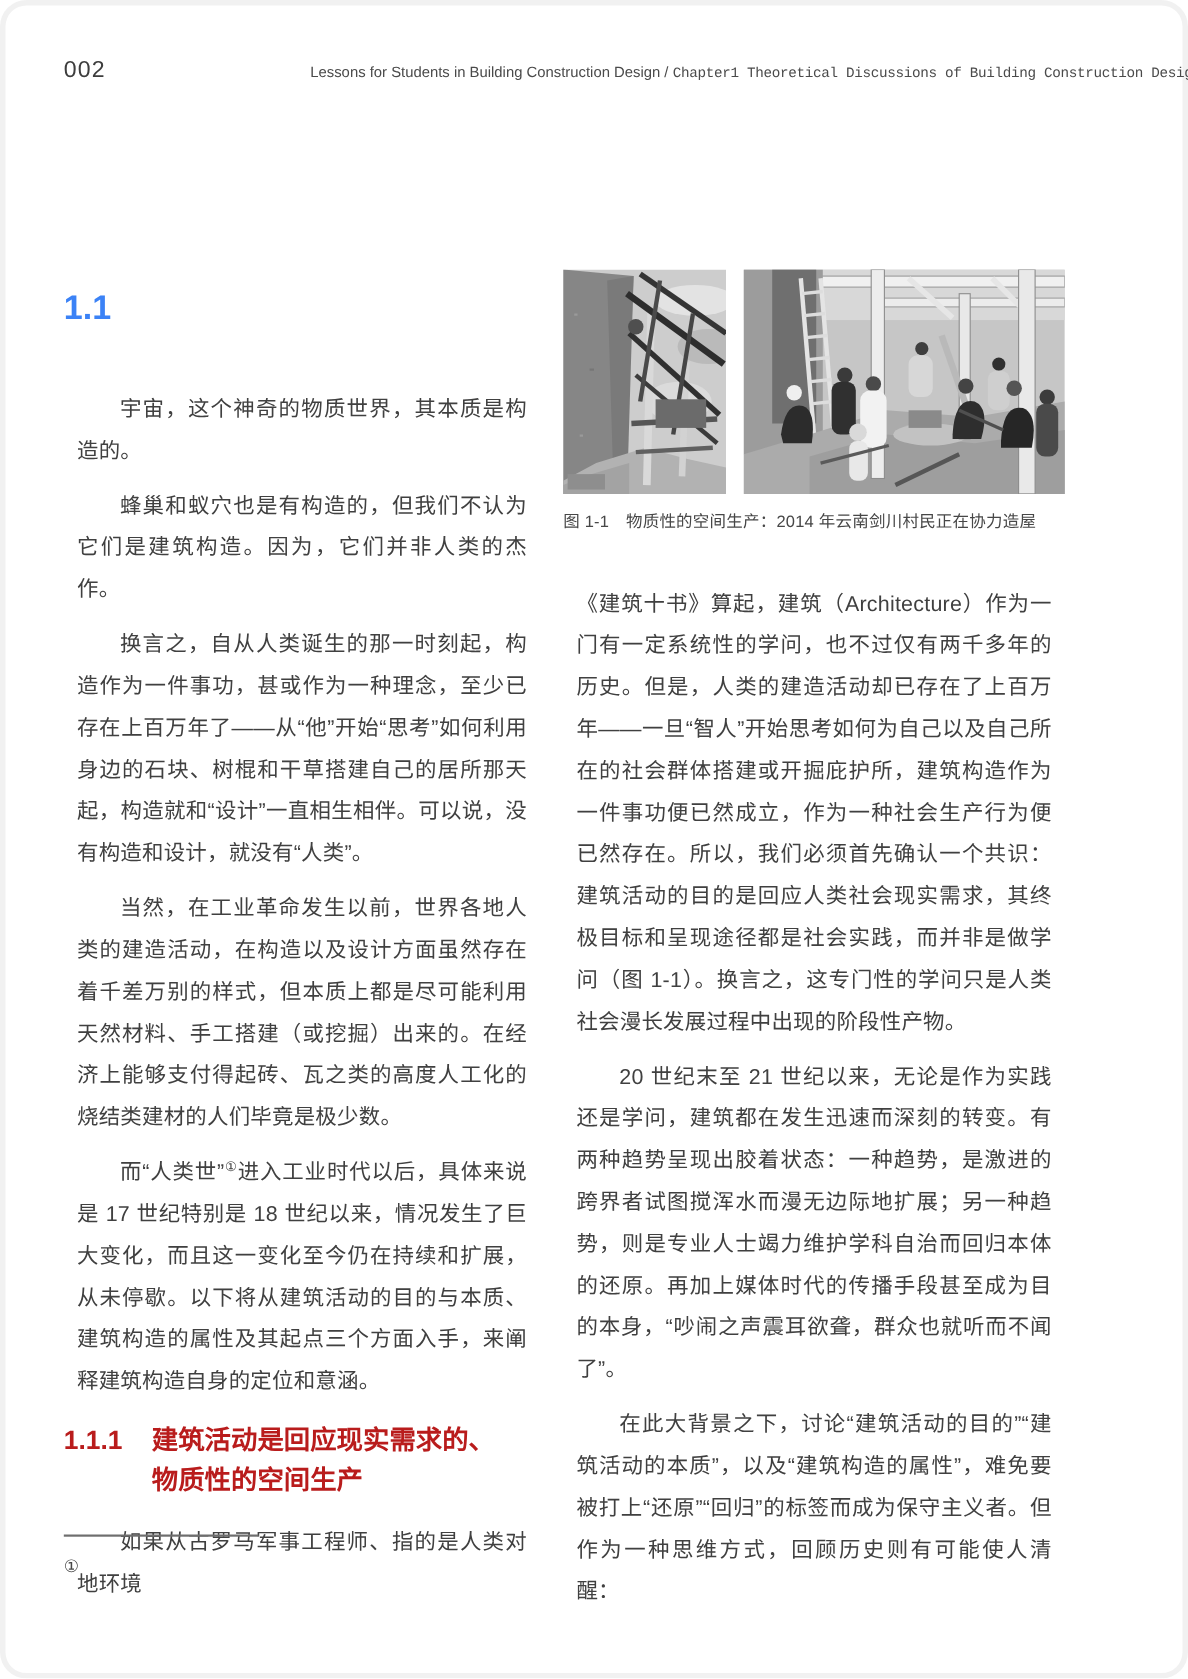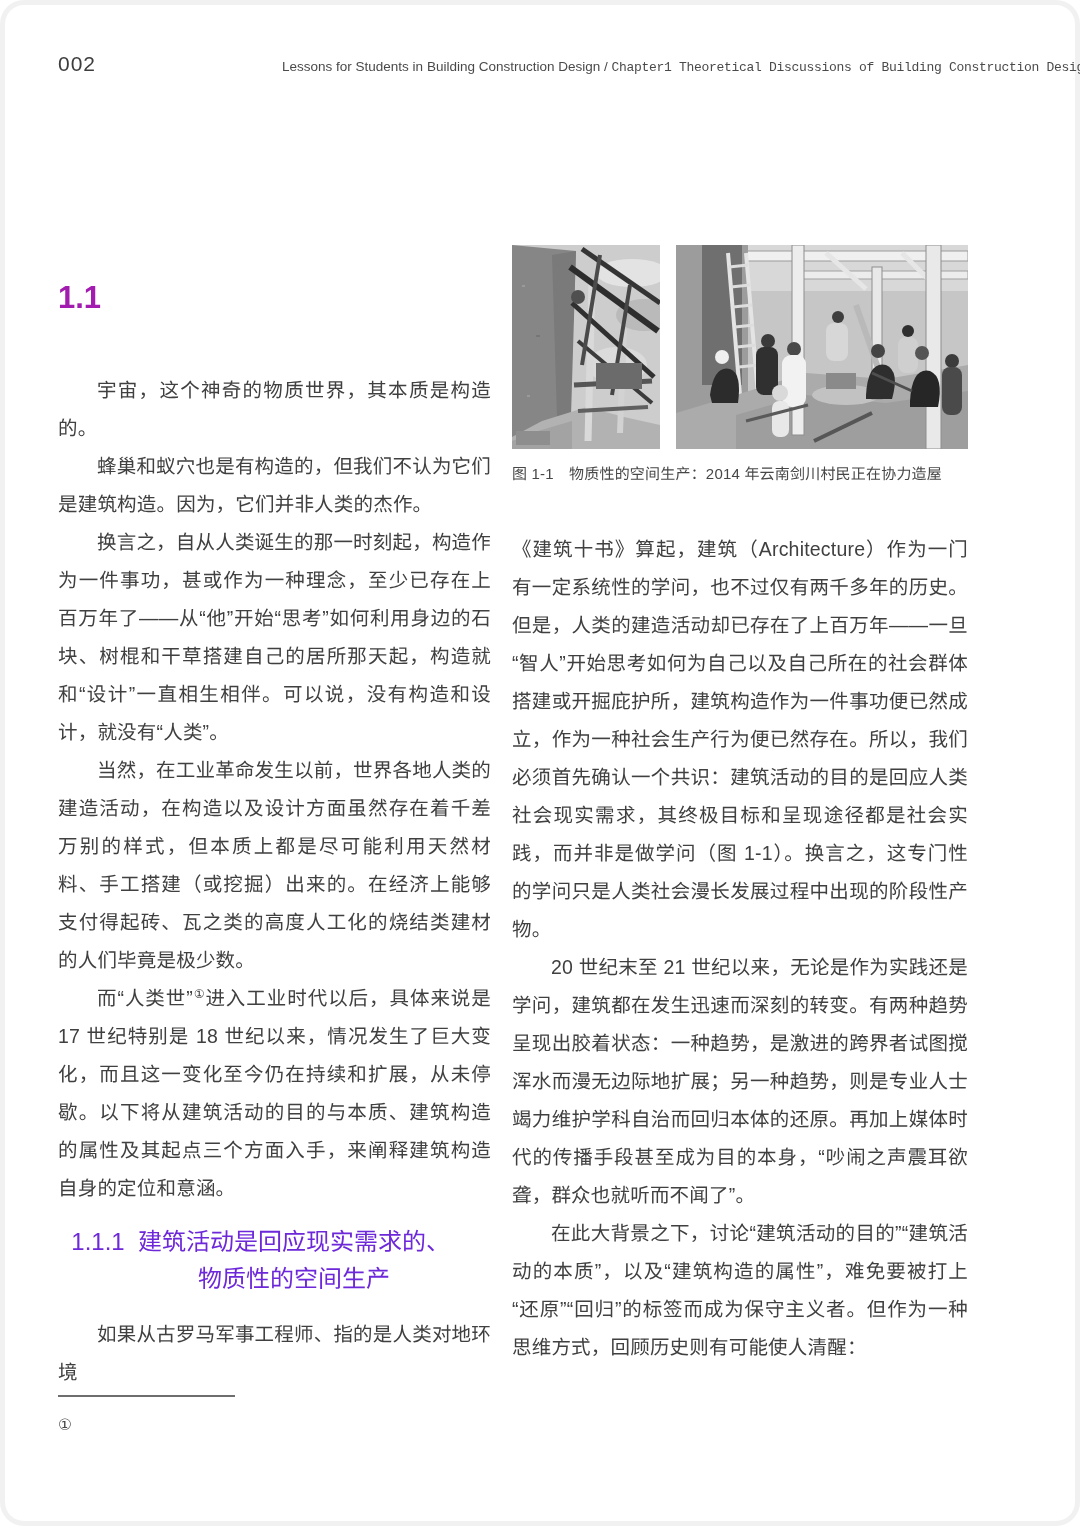--- a/index.html
+++ b/index.html
@@ -17,27 +17,27 @@
   
   .header{position:absolute;top:52px;left:58px;right:60px;display:flex;align-items:baseline;}
   .page-num{font-size:21px;color:#3d3d3d;letter-spacing:1px;}
   .running{margin-left:186px;font-size:13.5px;color:#4a4a4a;white-space:nowrap;}
   .running .book{font-family:"Liberation Sans",sans-serif;}
   .running .chapter{font-family:"Liberation Mono","DejaVu Sans Mono",monospace;font-size:13px;letter-spacing:-0.3px;}
   
   .col-left{position:absolute;left:58px;top:256px;width:433px;}
   .col-right{position:absolute;left:512px;top:245px;width:456px;}
   
-  h1.sec{display:flex;margin:18px 0 50px 0;font-size:31px;line-height:47px;font-weight:700;color:#a21caf;}
+  h1.sec{display:flex;margin:0 0 50px 0;font-size:31px;line-height:47px;font-weight:700;color:#3b82f6;}
   h1.sec .num{flex:none;width:74px;}
-  h2.subsec{display:flex;margin:16px 0 18px 0;font-size:24px;line-height:37px;font-weight:400;color:#6d28d9;text-align:center;}
+  h2.subsec{display:flex;margin:16px 0 18px 0;font-size:24px;line-height:37px;font-weight:700;color:#b91c1c;}
   h2.subsec .num{flex:none;width:80px;}
   .hl{display:block;}
   
-  p.body{margin:0;font-size:19.5px;line-height:38px;text-align:justify;color:#404040;letter-spacing:0.2px;}
+  p.body{margin:12px;font-size:19.5px;line-height:38px;text-align:justify;color:#404040;letter-spacing:0.2px;}
   p.indent{text-indent:2em;}
   p.body sup{font-size:12px;line-height:0;vertical-align:super;}
   
   figure{margin:0;padding:0;}
   .photos{display:flex;gap:16px;height:204px;}
   .photos svg{display:block;flex:none;}
   figcaption{margin-top:13px;font-size:15px;color:#474747;letter-spacing:0.2px;}
   .col-right p.first{margin-top:47px;}
   
   .footnote{position:absolute;left:58px;top:1395px;width:905px;}

